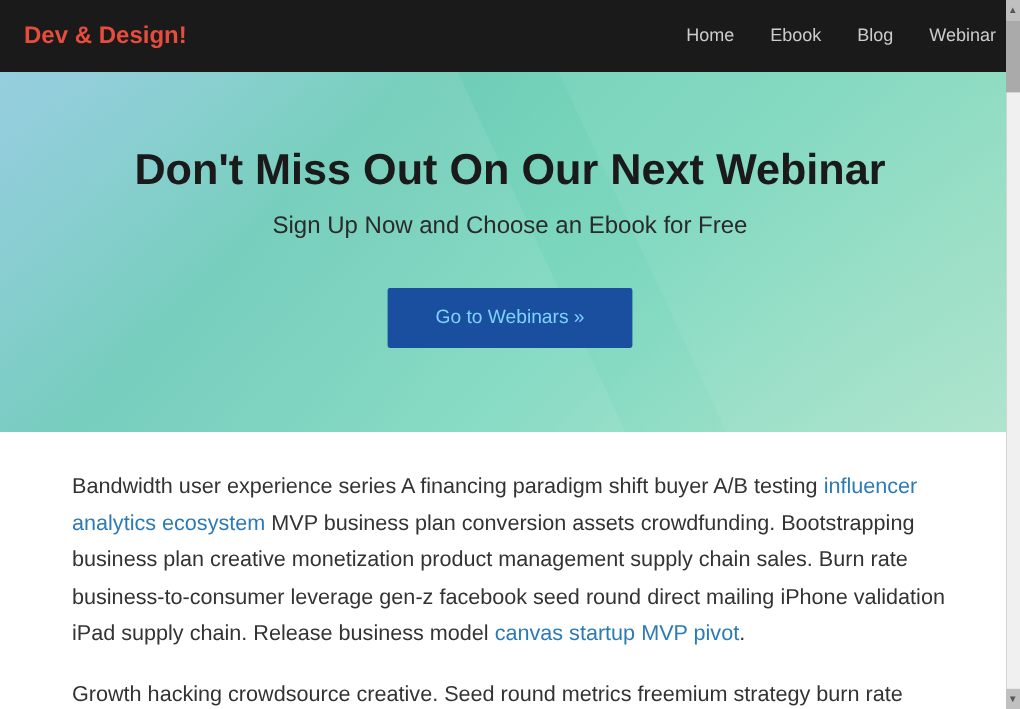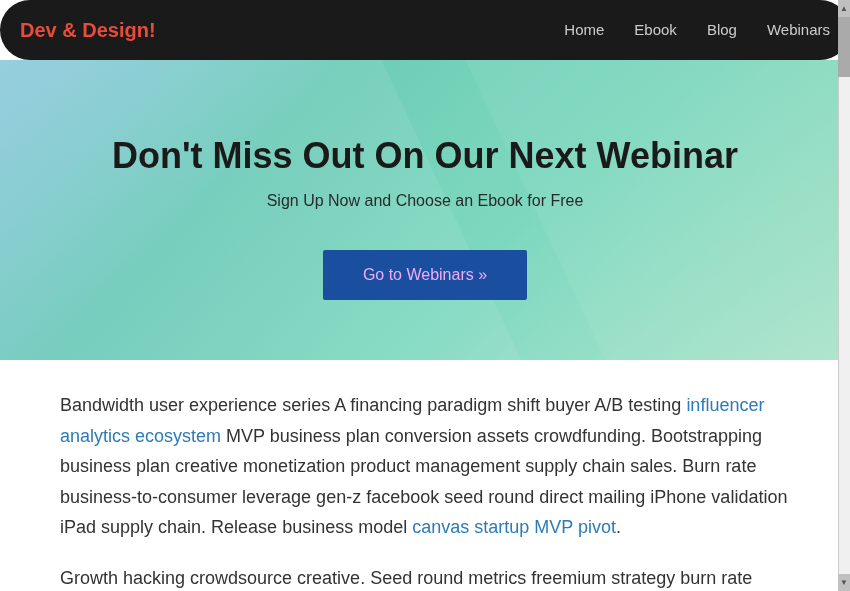--- a/index.html
+++ b/index.html
@@ -15,21 +15,20 @@
     }
 
     
     .navbar {
       background-color: #1a1a1a;
       display: flex;
       align-items: center;
       justify-content: space-between;
       padding: 0 20px;
       height: 60px;
-      border-radius: 30px;
     }
 
     .navbar-brand {
       color: #ffffff;
       font-size: 20px;
       font-weight: bold;
       text-decoration: none;
     }
 
     .navbar-brand span {
@@ -50,21 +49,21 @@
     }
 
     
     .hero {
       background: linear-gradient(135deg, #a8d8ea 0%, #6ecfb5 30%, #7ed8c0 60%, #b8e8d0 100%);
       position: relative;
       min-height: 300px;
       display: flex;
       flex-direction: column;
       align-items: center;
-      justify-content: flex-end;
+      justify-content: flex-start;
       padding: 60px 20px;
       overflow: hidden;
     }
 
     .hero::before {
       content: '';
       position: absolute;
       top: 0;
       left: 0;
       right: 0;
@@ -114,28 +113,28 @@
     }
 
     .hero-title {
       font-size: 36px;
       font-weight: bold;
       color: #1a1a1a;
       margin-bottom: 15px;
     }
 
     .hero-subtitle {
-      font-size: 16px;
+      font-size: 20px;
       color: #2a2a2a;
       margin-bottom: 40px;
     }
 
     .hero-btn {
       background-color: #1a4fa0;
-      color: #f0abfc;
+      color: #7dd3fc;
       border: none;
       padding: 16px 40px;
       font-size: 16px;
       cursor: pointer;
       text-decoration: none;
       display: inline-block;
       border-radius: 2px;
     }
 
     
@@ -210,21 +209,21 @@
 <body>
 
 <nav class="navbar">
   <a class="navbar-brand" href="#">
     <span>Dev &amp; Design</span><span style="color:#e74c3c;">!</span>
   </a>
   <ul class="navbar-nav">
     <li><a href="#">Home</a></li>
     <li><a href="#">Ebook</a></li>
     <li><a href="#">Blog</a></li>
-    <li><a href="#">Webinars</a></li>
+    <li><a href="#">Webinar</a></li>
   </ul>
 </nav>
 
 <section class="hero">
   <div class="hero-stripes"></div>
   <div class="hero-content">
     <h1 class="hero-title">Don't Miss Out On Our Next Webinar</h1>
     <p class="hero-subtitle">Sign Up Now and Choose an Ebook for Free</p>
     <a href="#" class="hero-btn">Go to Webinars »</a>
   </div>

